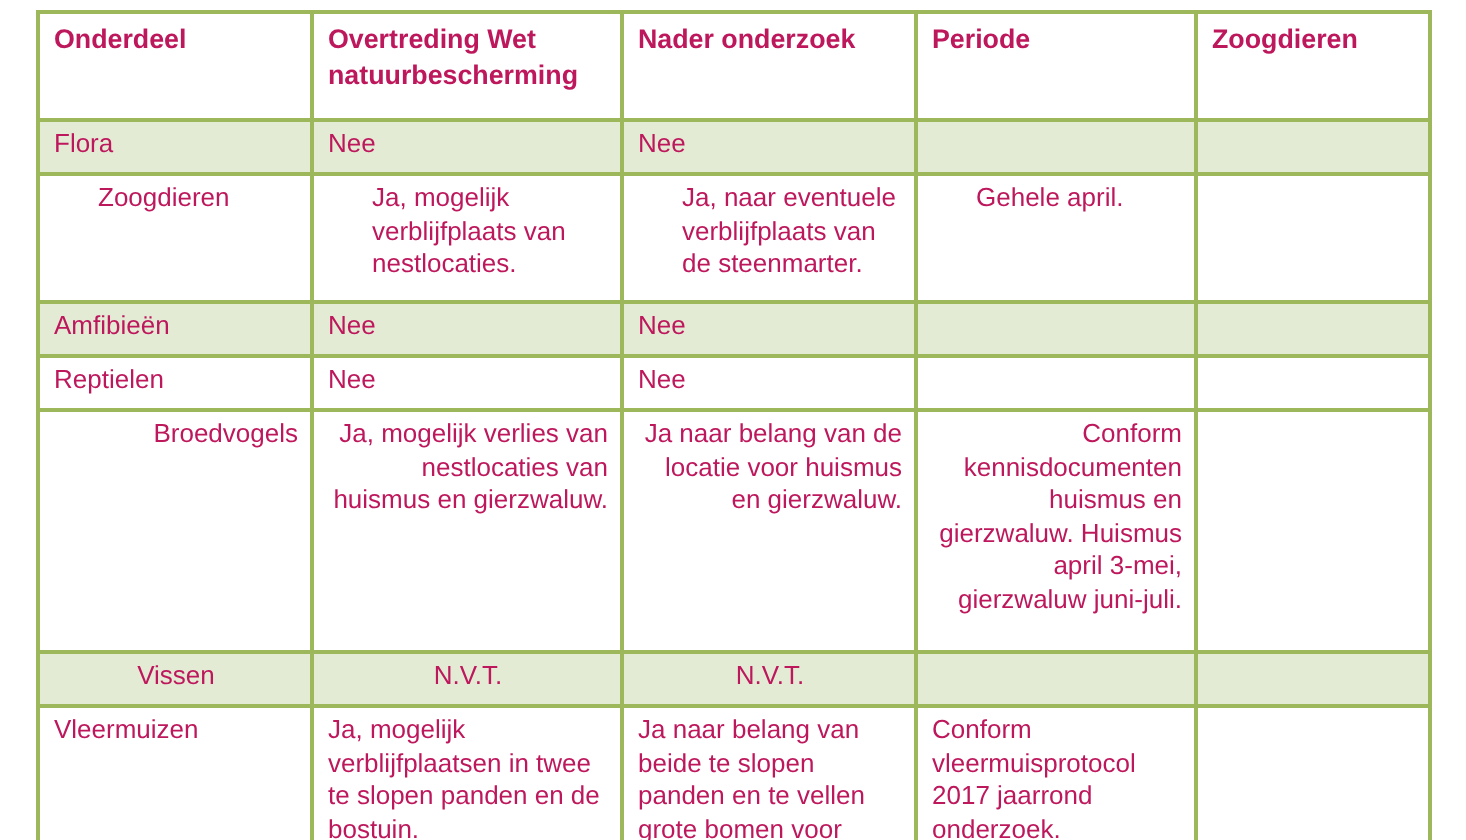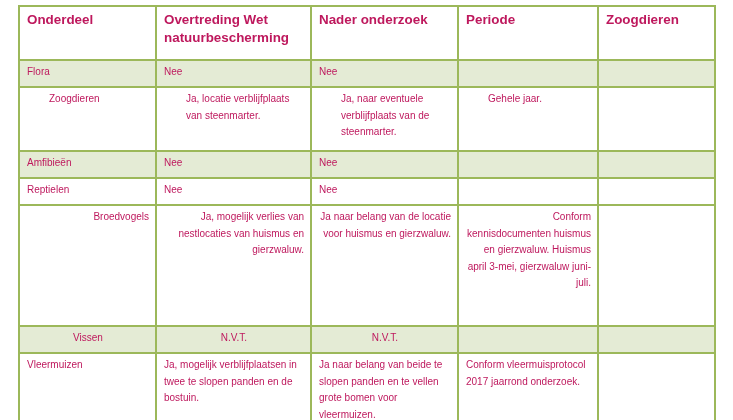--- a/index.html
+++ b/index.html
@@ -30,21 +30,21 @@
   table.eco-table col.c1 { width: 155px; }
   table.eco-table col.c2 { width: 147px; }
   table.eco-table col.c3 { width: 140px; }
   table.eco-table col.c4 { width: 117px; }
 
   table.eco-table td,
   table.eco-table th {
     border: 2px solid #9cb85a;
     vertical-align: top;
     padding: 3px 6px 4px 7px;
-    font-size: 10px;
+    font-size: 13px;
     line-height: 16.6px;
     text-align: left;
     font-weight: normal;
     color: #10102a;
     background: #ffffff;
   }
   table.eco-table thead th {
     font-weight: bold;
     font-size: 13.4px;
     line-height: 18px;
@@ -120,27 +120,27 @@
         <td>
           <span class="cell-text"></span>
         </td>
       </tr>
 
       <tr class="r-zoogdieren">
         <td class="rowlabel">
           <span class="cell-text">Zoogdieren</span>
         </td>
         <td>
-          <span class="cell-text">Ja, locatie verblijfplaats van steenmarter.</span>
+          <span class="cell-text">Ja, mogelijk verblijfplaats van nestlocaties.</span>
         </td>
         <td>
           <span class="cell-text">Ja, naar eventuele verblijfplaats van de steenmarter.</span>
         </td>
         <td>
-          <span class="cell-text">Gehele jaar.</span>
+          <span class="cell-text">Gehele april.</span>
         </td>
         <td>
           <span class="cell-text"></span>
         </td>
       </tr>
 
       <tr class="shaded r-amfibieen">
         <td class="rowlabel">
           <span class="cell-text">Amfibieën</span>
         </td>

